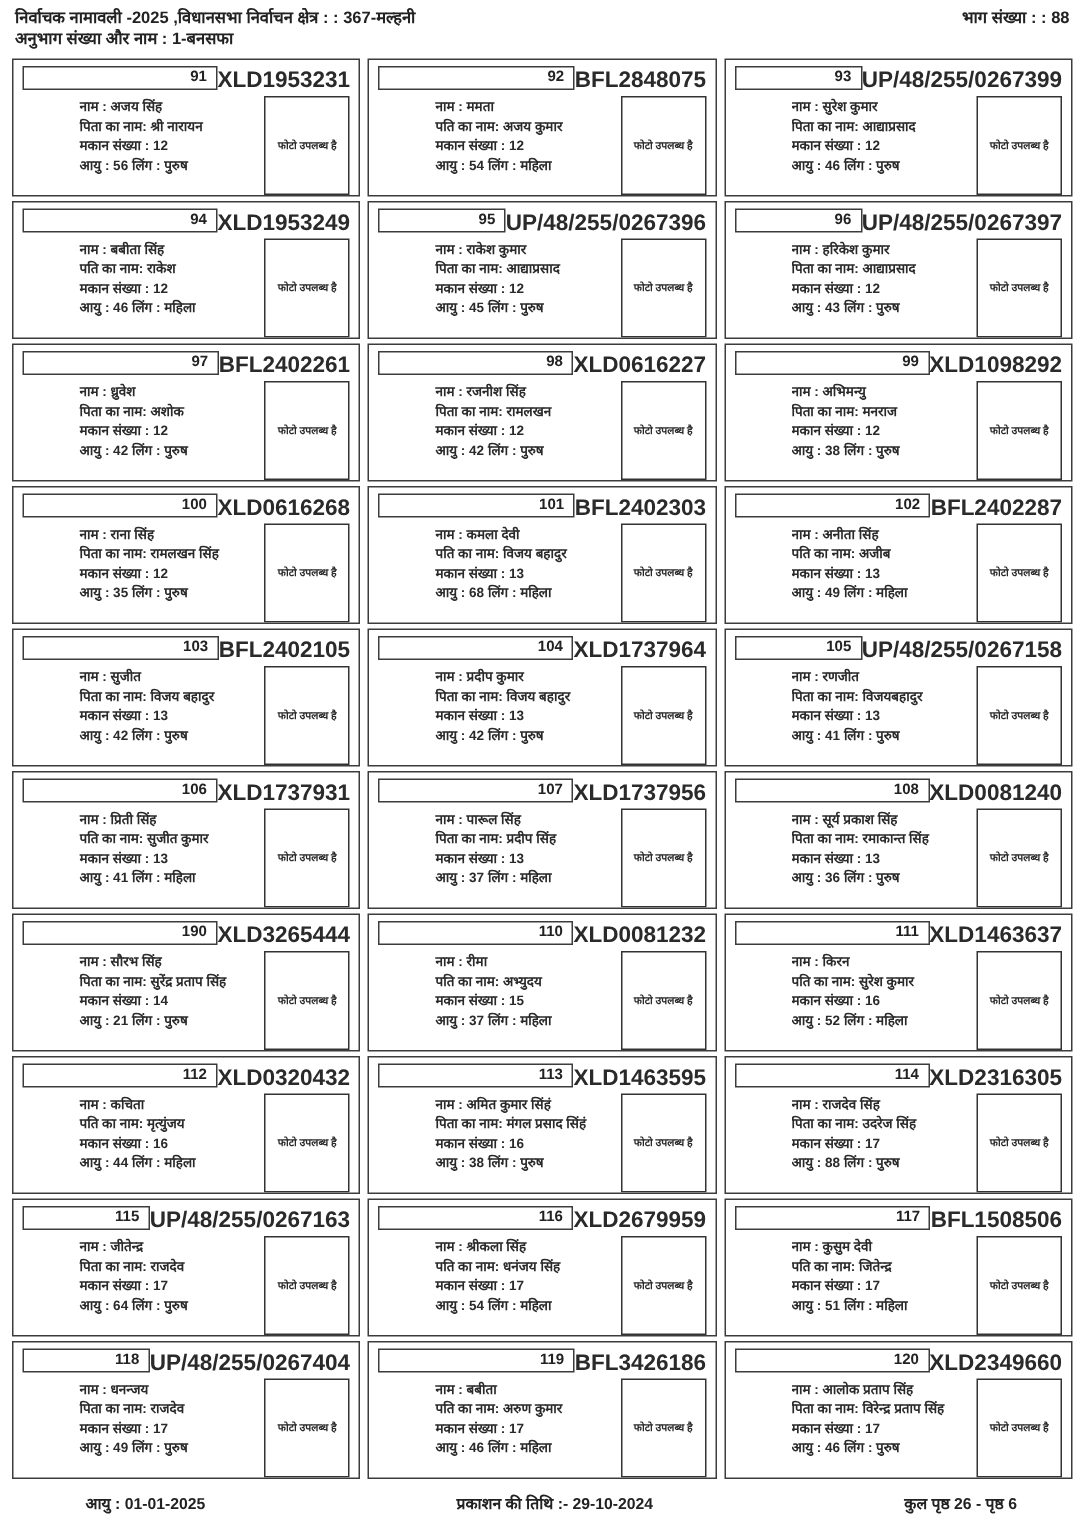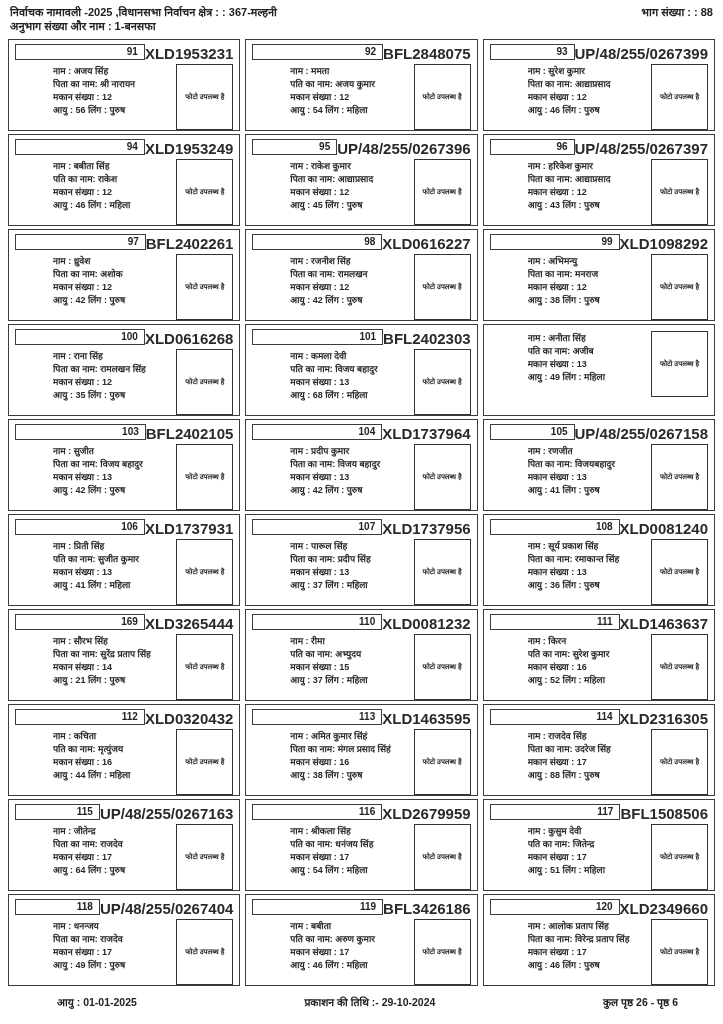--- a/index.html
+++ b/index.html
@@ -303,20 +303,24 @@
           <div class="line">नाम : कमला देवी</div>
           <div class="line">पति का नाम: विजय बहादुर</div>
           <div class="line">मकान संख्या : 13</div>
           <div class="line">आयु : 68 लिंग : महिला</div>
         </div>
         <div class="photo">फोटो उपलब्ध है</div>
       </div>
     </div>
 
     <div class="card">
+      <div class="card-top">
+        <div class="serial-box">102</div>
+        <div class="epic">BFL2402287</div>
+      </div>
       <div class="card-body">
         <div class="info">
           <div class="line">नाम : अनीता सिंह</div>
           <div class="line">पति का नाम: अजीब</div>
           <div class="line">मकान संख्या : 13</div>
           <div class="line">आयु : 49 लिंग : महिला</div>
         </div>
         <div class="photo">फोटो उपलब्ध है</div>
       </div>
     </div>
@@ -412,21 +416,21 @@
           <div class="line">पिता का नाम: रमाकान्त सिंह</div>
           <div class="line">मकान संख्या : 13</div>
           <div class="line">आयु : 36 लिंग : पुरुष</div>
         </div>
         <div class="photo">फोटो उपलब्ध है</div>
       </div>
     </div>
 
     <div class="card">
       <div class="card-top">
-        <div class="serial-box">169</div>
+        <div class="serial-box">190</div>
         <div class="epic">XLD3265444</div>
       </div>
       <div class="card-body">
         <div class="info">
           <div class="line">नाम : सौरभ सिंह</div>
           <div class="line">पिता का नाम: सुरेंद्र प्रताप सिंह</div>
           <div class="line">मकान संख्या : 14</div>
           <div class="line">आयु : 21 लिंग : पुरुष</div>
         </div>
         <div class="photo">फोटो उपलब्ध है</div>

